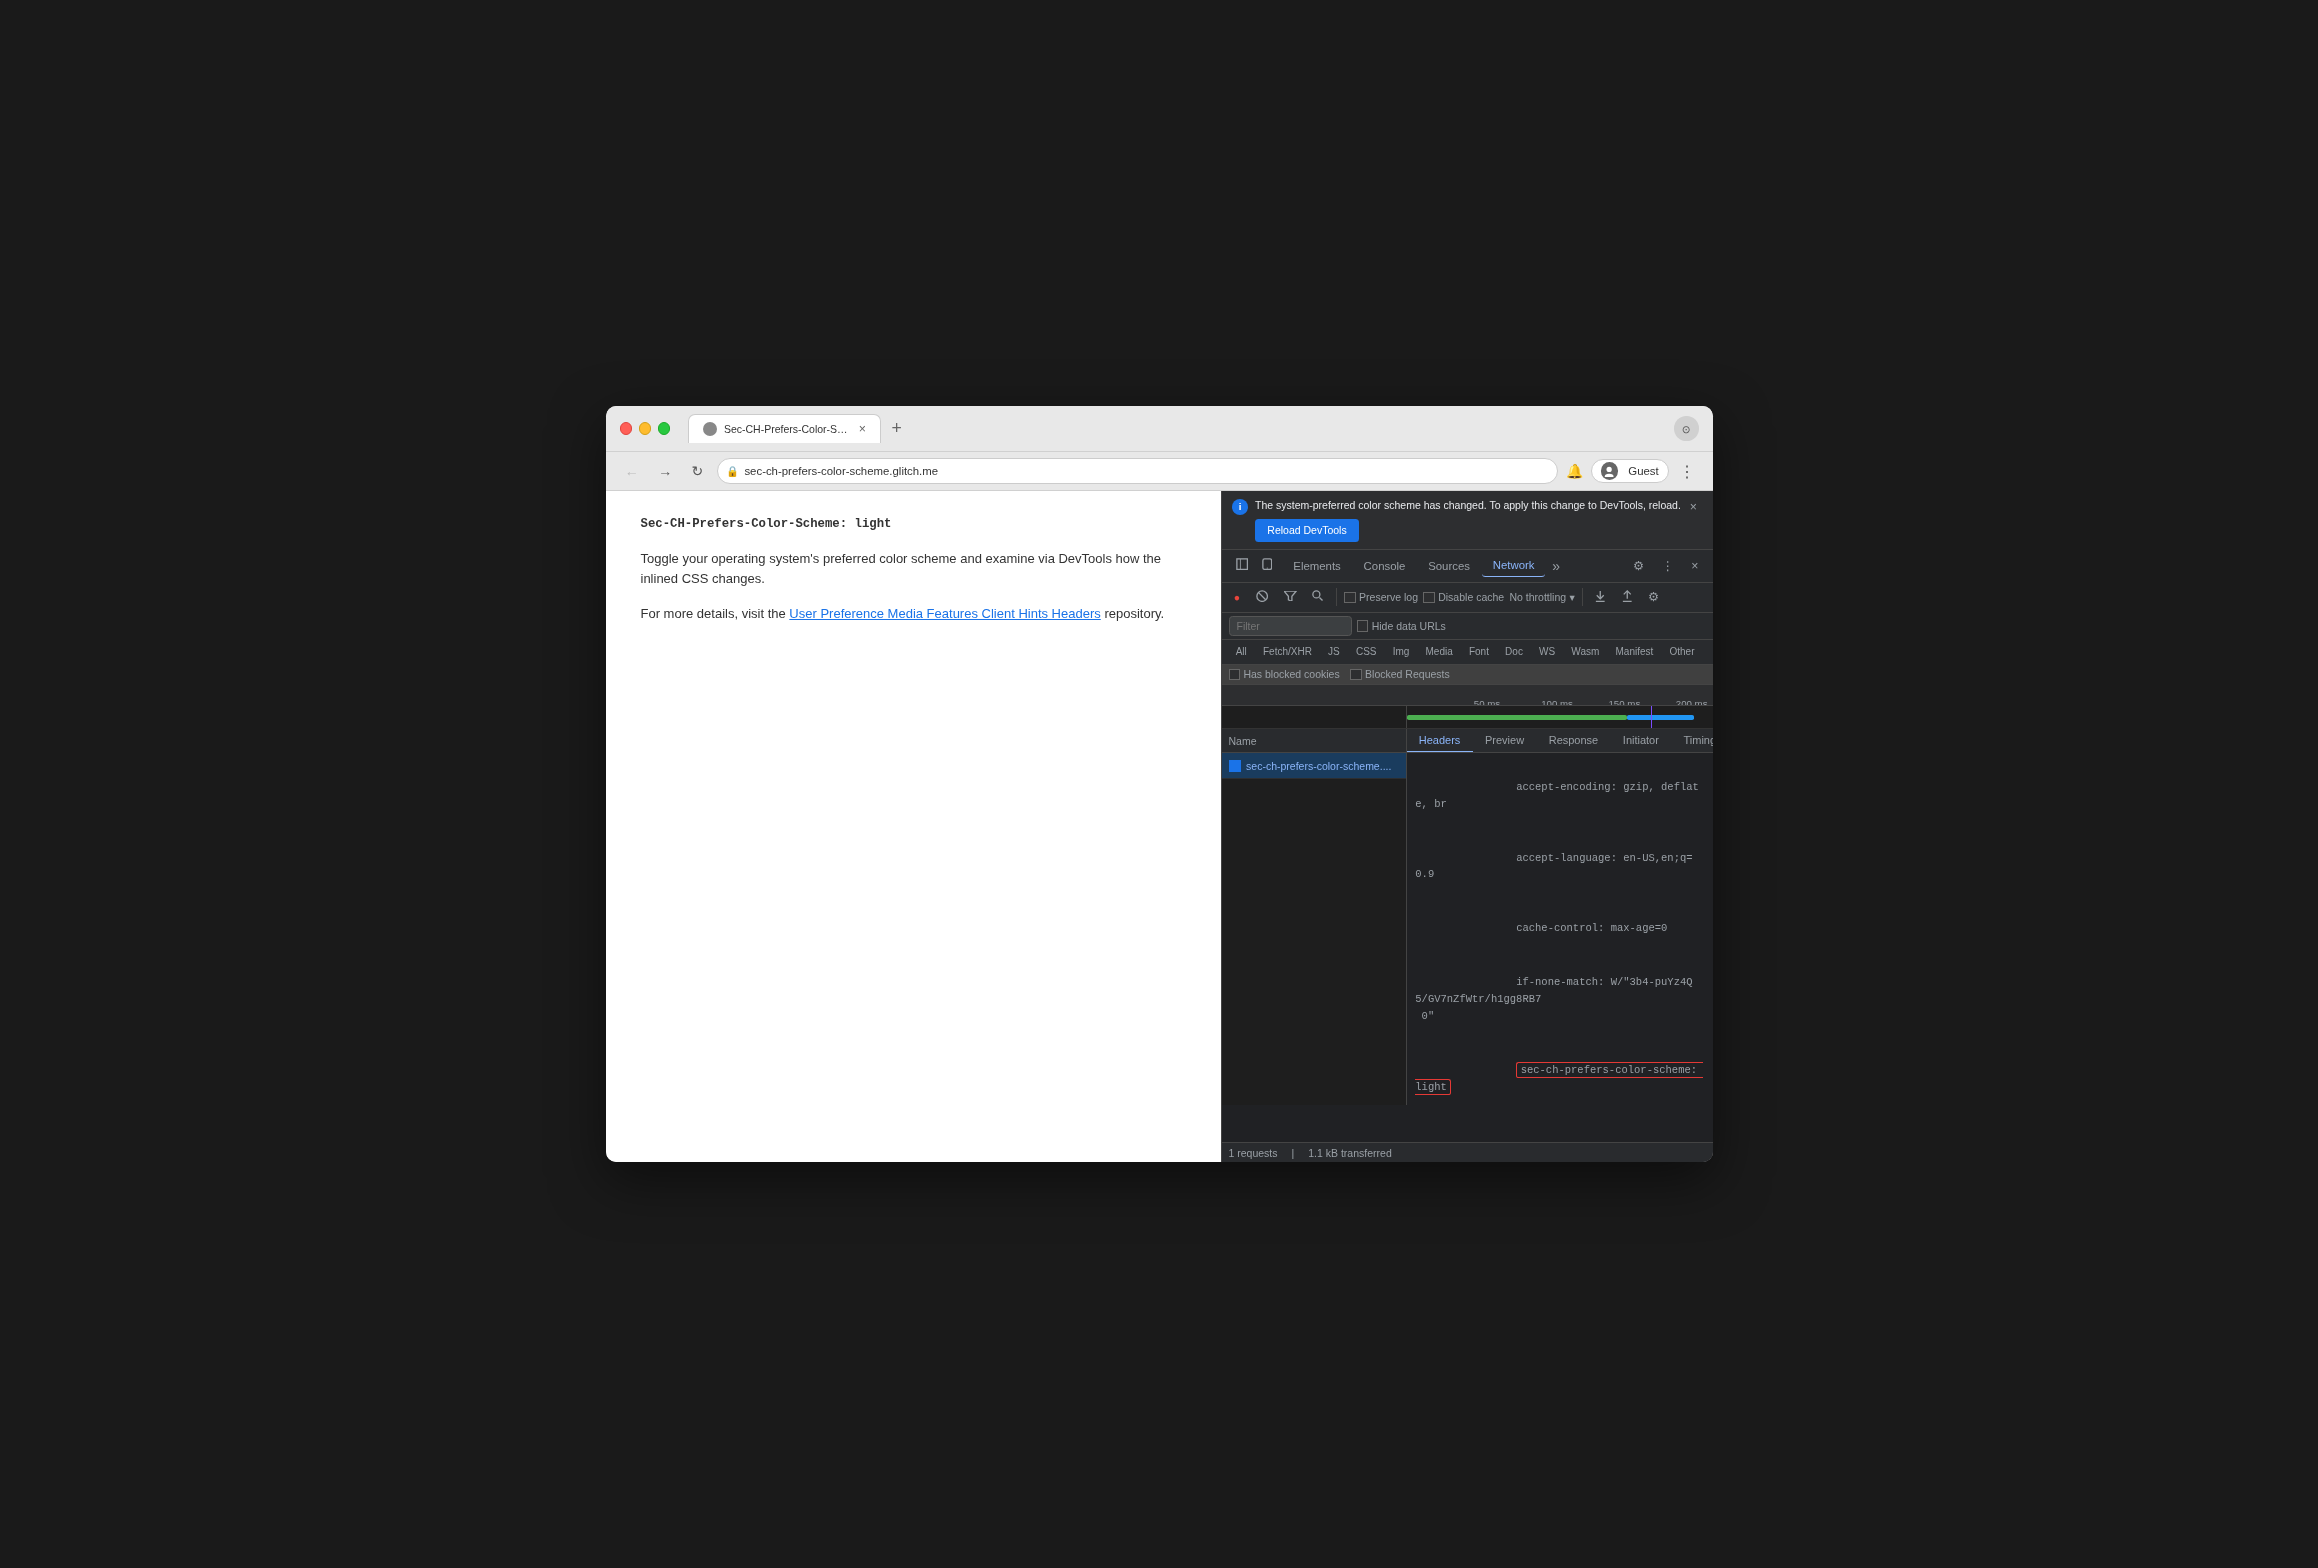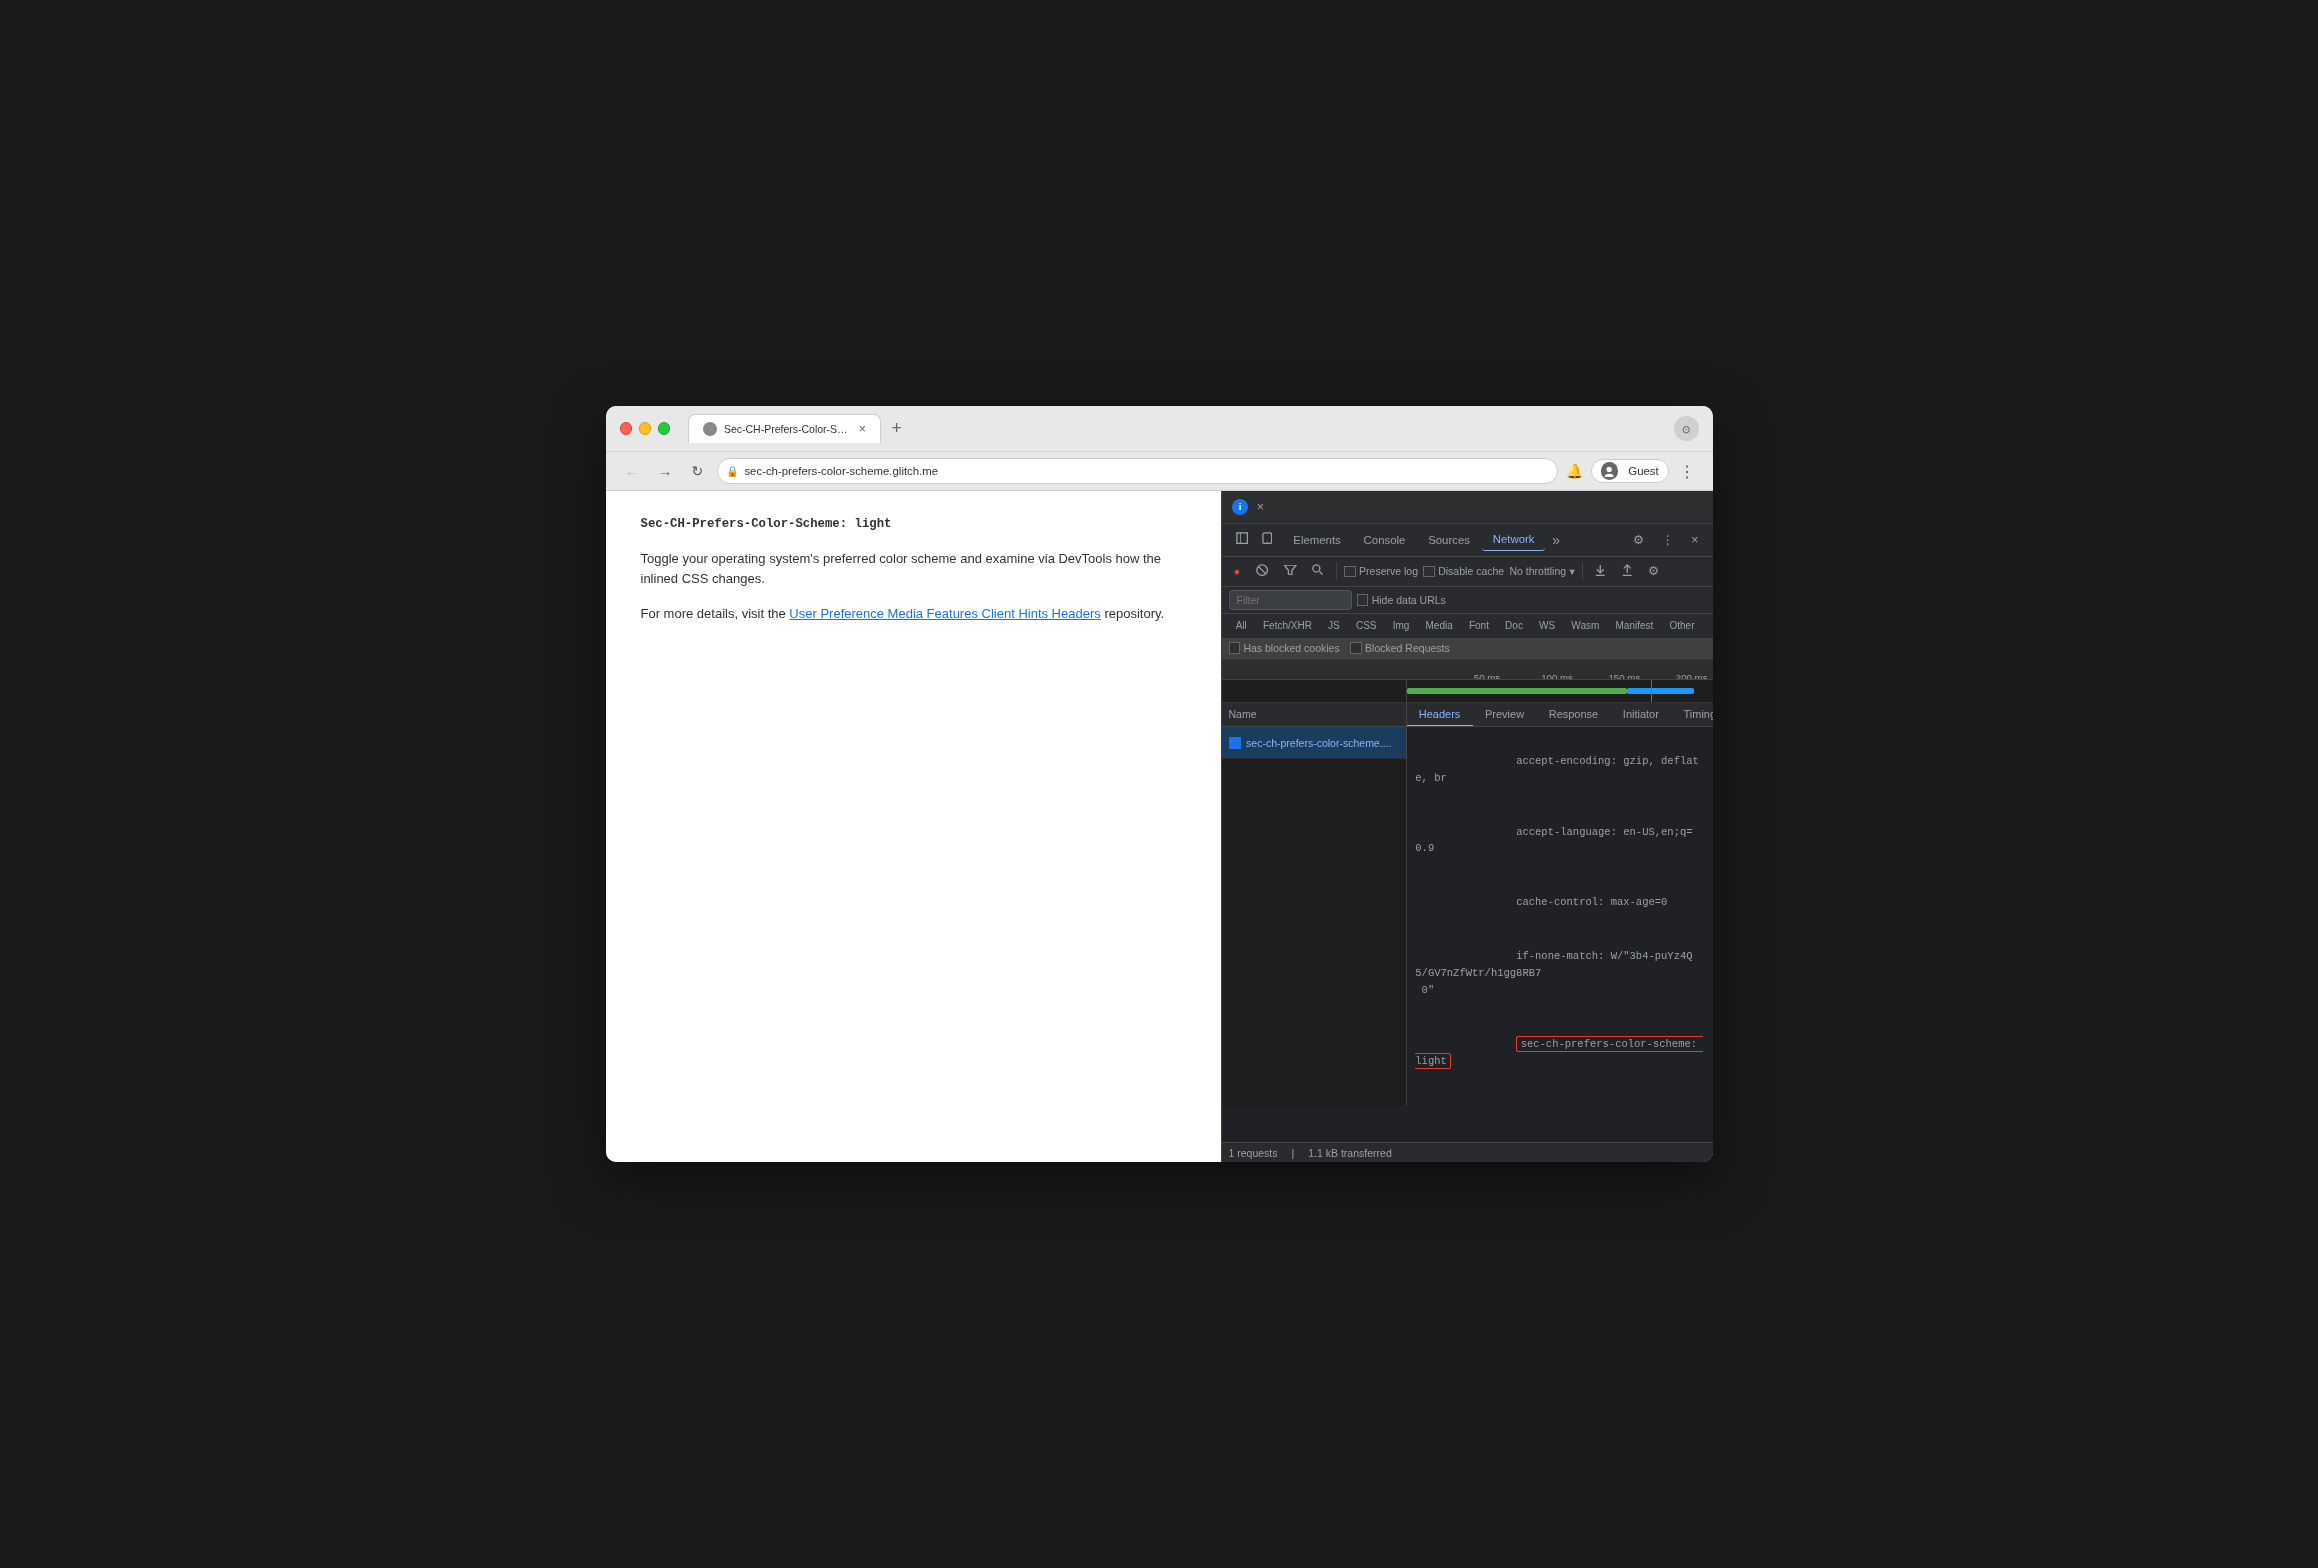--- a/index.html
+++ b/index.html
@@ -533,21 +533,21 @@
     .rl-name { width: 185px; flex-shrink: 0; }
     .request-list-body {
       flex: 1;
       overflow-y: auto;
       background: #1e1e1e;
       display: flex;
       flex-direction: column;
     }
     .request-row {
       display: flex;
-      height: 32px;
+      height: 26px;
       align-items: center;
       border-bottom: 0.9px solid #2d2e30;
       cursor: pointer;
     }
     .request-row.selected {
       background: #1a3c5e;
     }
     .request-name {
       width: 185px;
       flex-shrink: 0;
@@ -732,20 +732,24 @@
         <span>For more details, visit the</span>
         <a href="#">User Preference Media Features Client Hints Headers</a>
         <span>repository.</span>
       </p>
     </div>
 
     <div class="devtools">
 
       <div class="devtools-banner">
         <div class="banner-info-icon">i</div>
+        <div>
+          <div class="banner-text">The system-preferred color scheme has changed. To apply this change to DevTools, reload.</div>
+          <button class="reload-devtools-btn">Reload DevTools</button>
+        </div>
         <span class="banner-close">×</span>
       </div>
 
       <div class="devtools-toolbar">
         <button class="dt-tool-btn">
           <span>
             <svg width="12.3" height="12.3" viewBox="0 0 14 14" fill="none">
                 <rect x="1" y="1" width="12" height="12" stroke="#9aa0a6" stroke-width="1.5" fill="none"></rect>
                 <line x1="5" y1="1" x2="5" y2="13" stroke="#9aa0a6" stroke-width="1"></line>
               </svg>

